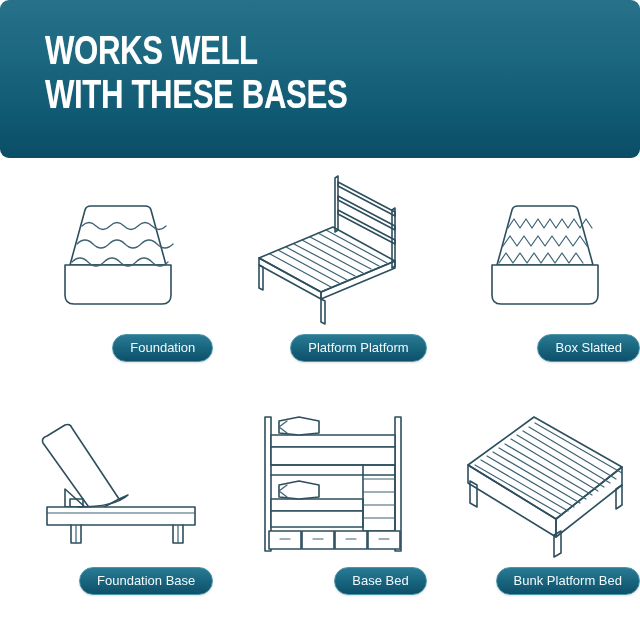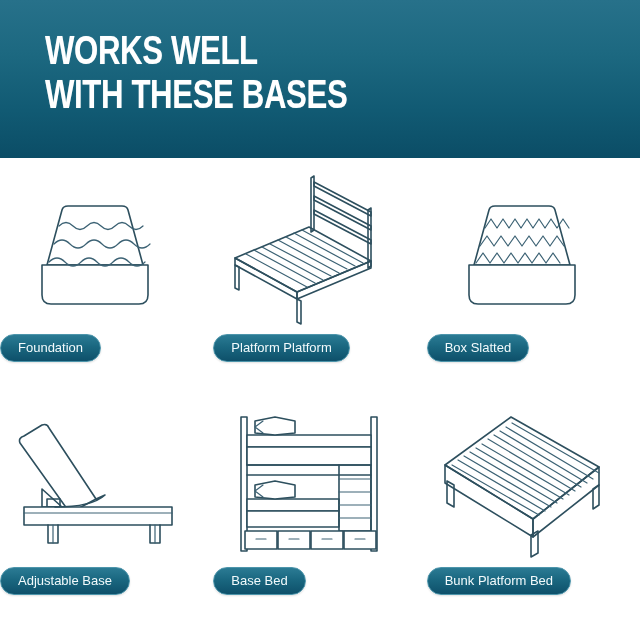--- a/index.html
+++ b/index.html
@@ -22,20 +22,21 @@
 
   
   .header {
     position: absolute;
     left: 0;
     top: 0;
     width: 640px;
     height: 158px;
     background: linear-gradient(180deg, #27718a 0%, #1c6880 35%, #115a73 70%, #0b4d66 100%);
     overflow: hidden;
+    border-radius: 9px;
   }
   .header-title {
     position: absolute;
     left: 45px;
     top: 28px;
     color: #ffffff;
     font-family: "Liberation Sans", sans-serif;
     font-weight: bold;
     font-size: 40px;
     line-height: 44px;
@@ -54,22 +55,23 @@
     width: 640px;
     height: 482px;
     display: grid;
     grid-template-columns: repeat(3, 1fr);
     grid-template-rows: repeat(2, 1fr);
   }
   .card {
     position: relative;
     display: flex;
     flex-direction: column;
-    align-items: flex-start;
+    align-items: flex-end;
     justify-content: flex-start;
+    padding-left: 8px;
   }
   .art {
     width: 190px;
     height: 160px;
     margin-top: 12px;
     display: block;
   }
   .art svg {
     display: block;
     width: 190px;
@@ -195,21 +197,21 @@
           <path class="stroke-thin" d="M24 110 L172 110"></path>
 
           <path class="stroke" d="M55 104 Q92 104 105 92 L96 96"></path>
 
           <path class="stroke" d="M48 122 L48 140 L58 140 L58 122"></path>
           <path class="stroke-thin" d="M53 122 L53 140"></path>
           <path class="stroke" d="M150 122 L150 140 L160 140 L160 122"></path>
           <path class="stroke-thin" d="M155 122 L155 140"></path>
         </svg>
       </div>
-      <div class="pill">Adjustable Base</div>
+      <div class="pill">Foundation Base</div>
     </div>
 
     <div class="card row2">
       <div class="art">
         <svg viewBox="0 0 190 160">
 
           <path class="stroke" d="M28 14 L34 14 L34 148 L28 148 Z"></path>
           <path class="stroke" d="M158 14 L164 14 L164 148 L158 148 Z"></path>
 
           <path class="fillwhite" d="M34 32 L158 32 L158 44 L34 44 Z"></path>

